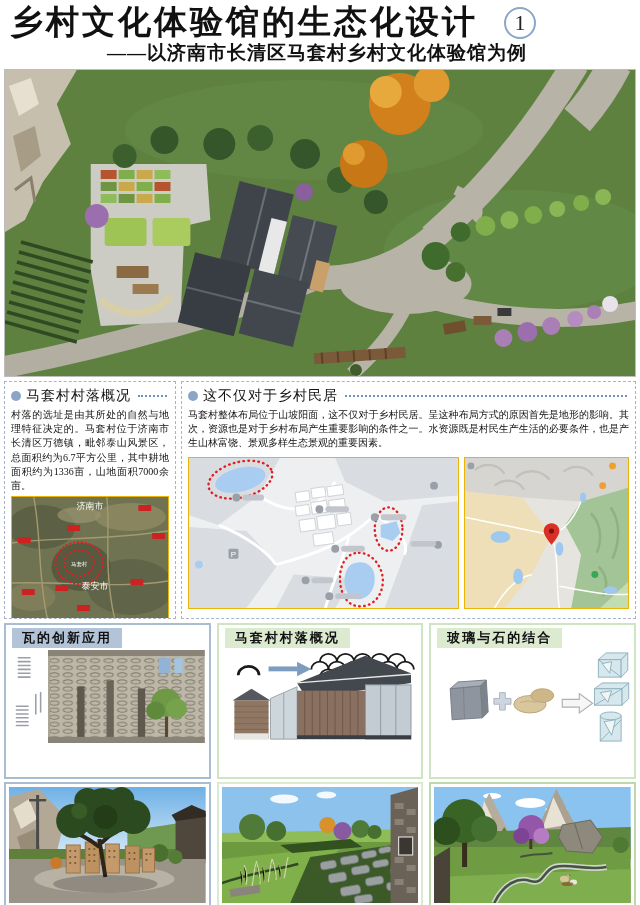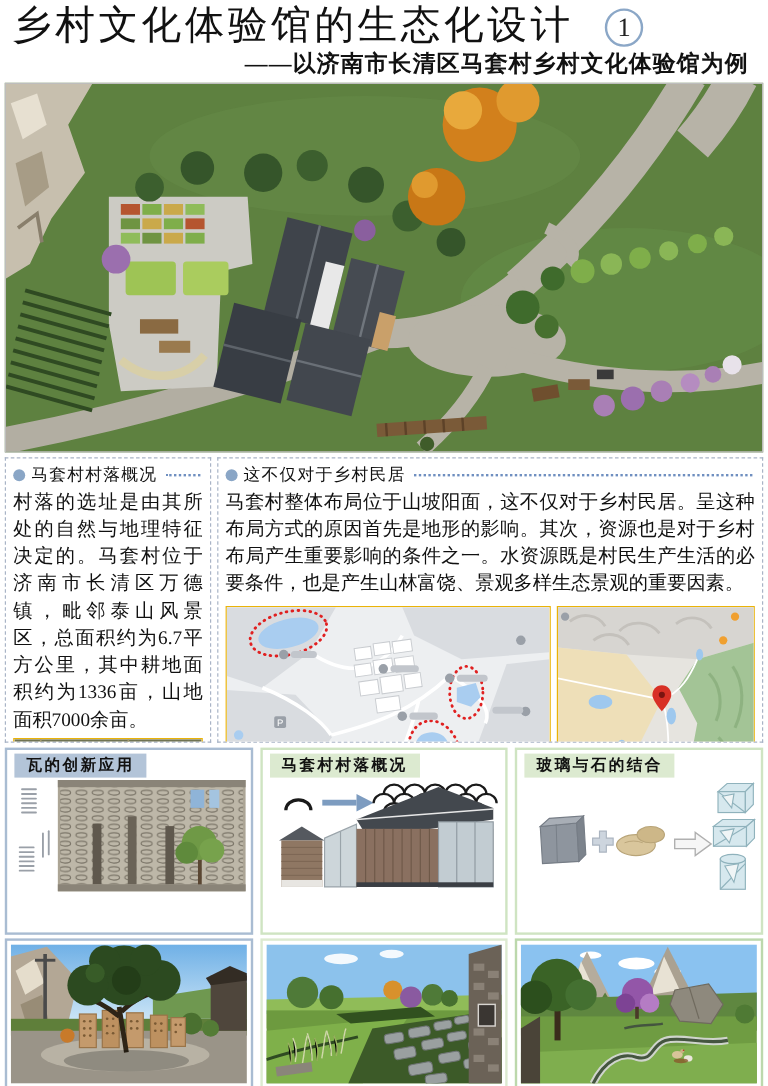--- a/index.html
+++ b/index.html
@@ -3,40 +3,40 @@
 <meta charset="utf-8">
 <style>
   *{margin:0;padding:0;box-sizing:border-box}
   html,body{width:640px;height:905px;background:#fff;overflow:hidden;
     font-family:"Liberation Serif","DejaVu Serif",serif;color:#111}
   .page{width:640px;height:905px;position:relative;background:#fff;padding:0 2px}
 
   
   .header{padding:4px 8px 0}
   .title-row{display:flex;align-items:flex-start}
-  .title{font-size:33px;font-weight:normal;letter-spacing:3px;line-height:1.15;white-space:nowrap}
+  .title{font-size:33px;font-weight:bold;letter-spacing:3px;line-height:1.15;white-space:nowrap}
   .badge{width:32px;height:32px;border:2px solid #8ba7c7;border-radius:50%;
     display:flex;align-items:center;justify-content:center;
     font-size:22px;margin-left:26px;margin-top:3px;color:#222;flex:none}
-  .subtitle{text-align:right;font-size:19px;font-weight:bold;padding-right:6px;margin-top:-2px;letter-spacing:1px}
+  .subtitle{text-align:center;font-size:19px;font-weight:bold;padding-right:6px;margin-top:-2px;letter-spacing:1px}
 
   
   .hero{margin:3px 2px 4px;border:1px solid #bdbdbd;height:308px;background:#5e8140}
   .hero svg{display:block;width:100%;height:100%}
 
   
   .mid{display:flex;gap:5px;margin:0 2px;height:238px}
   .panel{border:1px dashed #a9b4c6;padding:4px 6px;background:#fff;overflow:hidden}
   .panel-left{width:172px;flex:none}
   .panel-right{flex:1}
   .sec-head{display:flex;align-items:center;gap:5px;margin:1px 0 3px}
   .bullet{width:10px;height:10px;border-radius:50%;background:#8aa6c6;flex:none}
   .sec-title{font-size:14px;font-weight:normal;white-space:nowrap;letter-spacing:1px}
   .leader{flex:1;border-bottom:2px dotted #6f8fc0;height:2px;margin:0 2px}
-  .body-text{font-size:16px;line-height:1.42;text-align:justify}
+  .body-text{font-size:10px;line-height:1.42;text-align:justify}
   .map{margin-top:3px;border:1px solid #eab308}
   .map svg{display:block;width:100%;height:100%}
   .map-sat{height:124px}
   .maps-row{display:flex;gap:5px;margin-top:3px}
   .map-schematic{width:272px;height:152px}
   .map-terrain{width:166px;height:152px}
 
   
   .materials{display:flex;gap:6px;margin:4px 2px 3px;height:156px}
   .mat{flex:1;border:2px solid;background:#fff;overflow:hidden}

